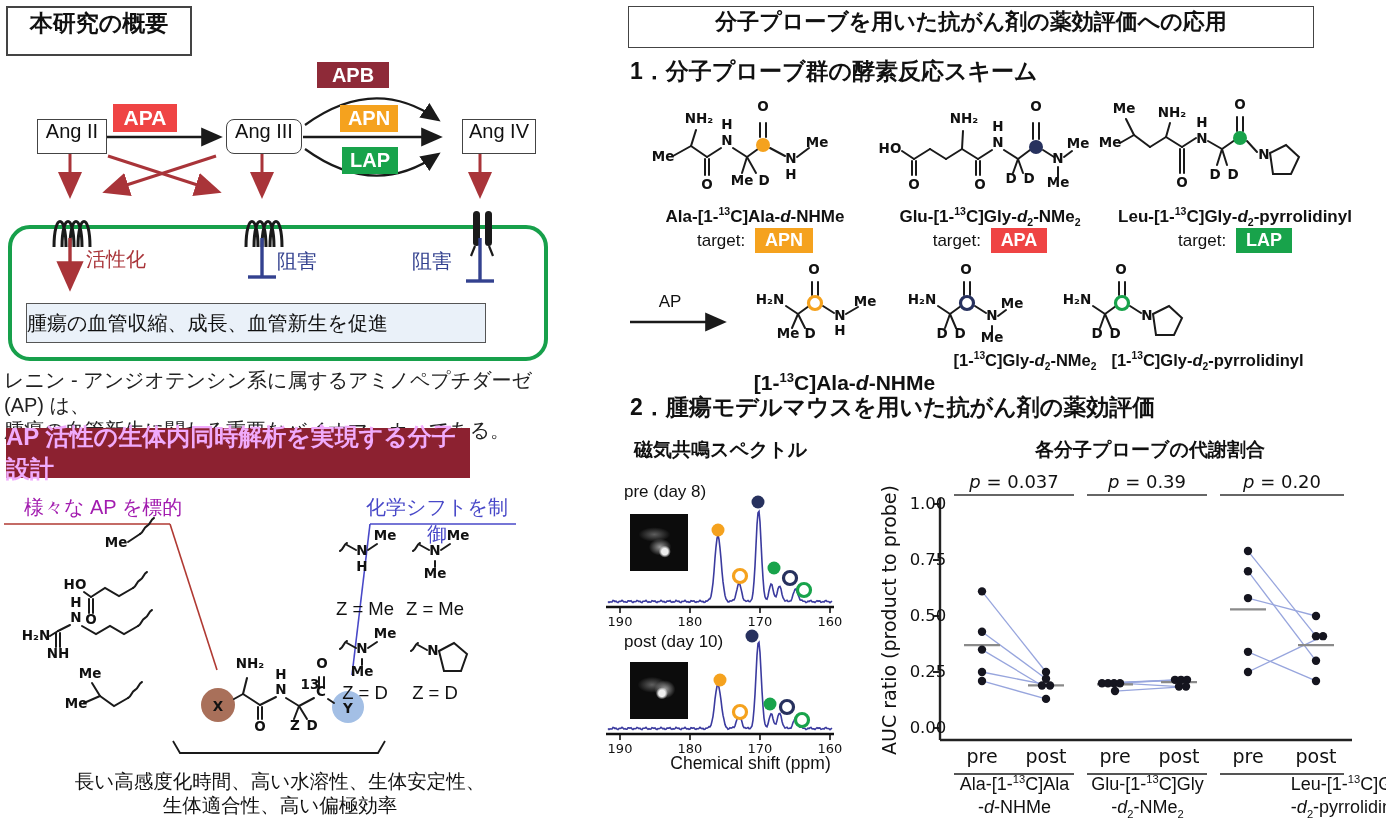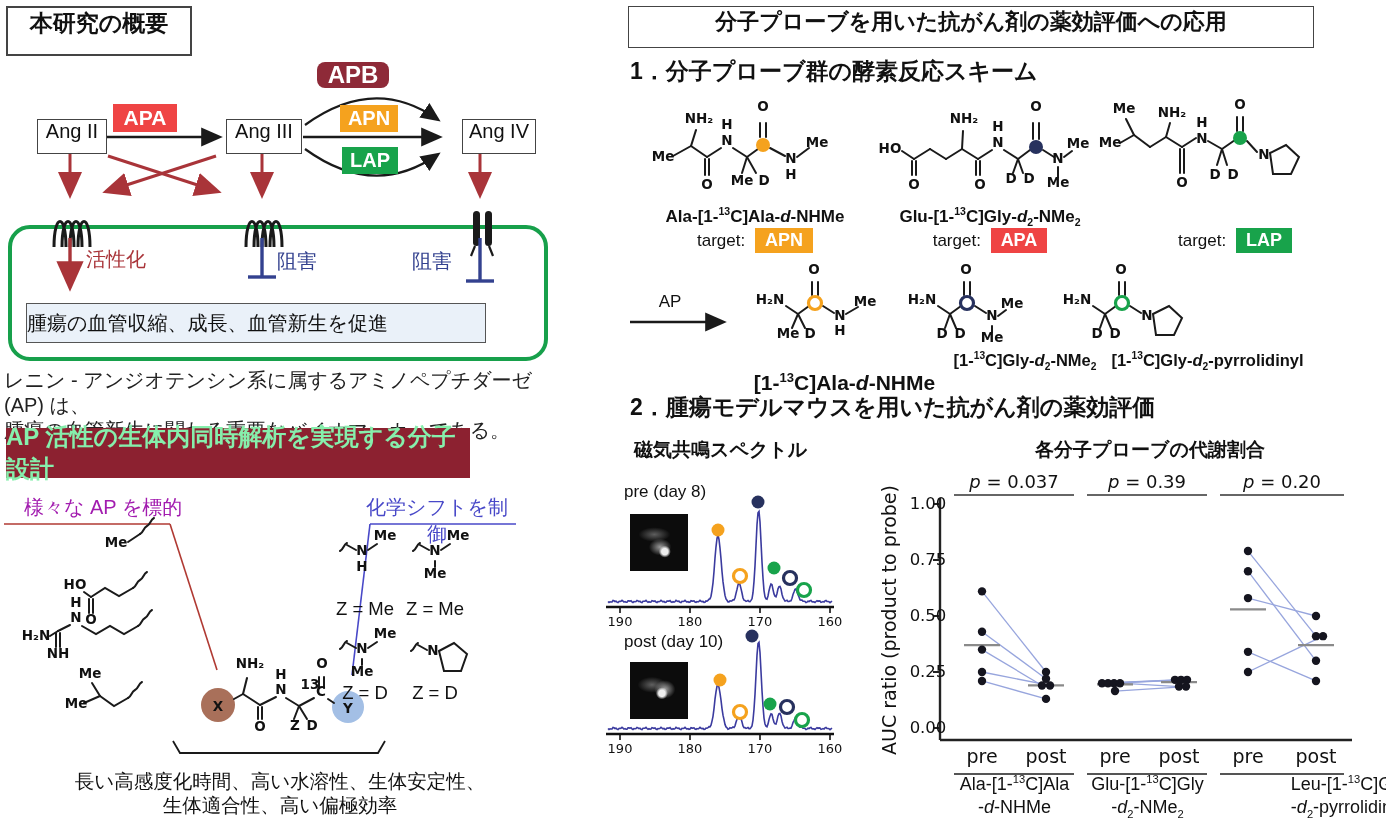--- a/index.html
+++ b/index.html
@@ -78,44 +78,44 @@
     </g>
     <g stroke="#33418f" stroke-width="3.4">
       <line x1="480" y1="183" x2="480" y2="226"></line>
         <line x1="466" y1="226" x2="494" y2="226"></line>
     </g>
   </svg>
 
   <div class="abs box" style="left:37px;top:119px;width:68px;height:33px;font-size:20px;border-width:1.5px;">
       <span>Ang II</span>
     </div>
-  <div class="abs box" style="left:226px;top:119px;width:74px;height:33px;font-size:20px;border-width:1.5px;">
+  <div class="abs box" style="left:226px;top:119px;width:74px;height:33px;font-size:20px;border-width:1.5px;border-radius:8px;">
       <span>Ang III</span>
     </div>
   <div class="abs box" style="left:446px;top:119px;width:72px;height:33px;font-size:20px;border-width:1.5px;margin-left:16px;">
       <span>Ang IV</span>
     </div>
   <div class="abs badge b-navy" style="left:113px;top:104px;width:64px;height:28px;line-height:28px;font-size:21px;"><span>APA</span></div>
-  <div class="abs badge b-darkred" style="left:317px;top:62px;width:72px;height:26px;line-height:26px;font-size:24px;border-radius:8px;"><span>APB</span></div>
+  <div class="abs badge b-darkred" style="left:317px;top:62px;width:72px;height:26px;line-height:26px;font-size:20px;"><span>APB</span></div>
   <div class="abs badge b-orange" style="left:340px;top:105px;width:58px;height:27px;line-height:27px;font-size:20px;"><span>APN</span></div>
   <div class="abs badge b-green" style="left:342px;top:147px;width:56px;height:27px;line-height:27px;font-size:20px;"><span>LAP</span></div>
 
   <div class="abs" style="left:86px;top:246px;font-size:20px;color:#a93439;">活性化</div>
   <div class="abs" style="left:277px;top:248px;font-size:20px;color:#33418f;">阻害</div>
   <div class="abs" style="left:412px;top:248px;font-size:20px;color:#33418f;">阻害</div>
 
   <div class="abs" style="left:26px;top:303px;width:458px;height:38px;background:#eaf1f9;border:1.5px solid #555;
        display:flex;align-items:center;font-size:20px;">
     <span>腫瘍の血管収縮、成長、血管新生を促進</span>
   </div>
 
   <div class="abs prewrap" style="left:4px;top:358px;width:556px;font-size:20px;line-height:1.26;color:#222;">レニン - アンジオテンシン系に属するアミノペプチダーゼ (AP) は、
 腫瘍の血管新生に関わる重要なバイオマーカーである。</div>
 
-  <div class="abs" style="left:6px;top:428px;width:464px;height:50px;background:#8c2130;color:#86efac;
+  <div class="abs" style="left:6px;top:428px;width:464px;height:50px;background:#8c2130;color:#f0abfc;
        display:flex;align-items:center;justify-content:center;font-size:24px;font-weight:bold;">AP 活性の生体内同時解析を実現する分子設計</div>
 
   <div class="abs" style="left:24px;top:494px;font-size:20px;color:#a21caf;">様々な AP を標的</div>
   <div class="abs ctr" style="left:358px;top:494px;width:158px;font-size:20px;color:#4848c8;">化学シフトを制御</div>
 
   <svg class="abs" style="left:0;top:420px;" width="560" height="408" viewBox="0 0 560 408">
     <g stroke="#b03a33" stroke-width="1.6">
       <line x1="4" y1="104" x2="170" y2="104"></line>
         <line x1="170" y1="104" x2="217" y2="250"></line>
     </g>
@@ -334,20 +334,21 @@
       <text x="102" y="32" class="atom">H</text>
       <text x="102" y="48" class="atom">N</text>
       <text x="115" y="84" class="atom">D</text>
       <text x="133" y="84" class="atom">D</text>
       <text x="140" y="14" class="atom">O</text>
       <text x="164" y="64" class="atom">N</text>
     </svg>
 
   <div class="abs ctr bold" style="left:640px;top:205px;width:230px;font-size:17px;"><span>Ala-[1-</span><span class="rt-sup">13</span><span>C]Ala-</span><span class="rt-i">d</span><span>-NHMe</span></div>
   <div class="abs ctr bold" style="left:865px;top:205px;width:250px;font-size:17px;"><span>Glu-[1-</span><span class="rt-sup">13</span><span>C]Gly-</span><span class="rt-i">d</span><span class="rt-sub">2</span><span>-NMe</span><span class="rt-sub">2</span></div>
+  <div class="abs ctr bold" style="left:1095px;top:205px;width:280px;font-size:17px;"><span>Leu-[1-</span><span class="rt-sup">13</span><span>C]Gly-</span><span class="rt-i">d</span><span class="rt-sub">2</span><span>-pyrrolidinyl</span></div>
 
   <div class="abs ctr" style="left:640px;top:228px;width:230px;font-size:17px;">
     <span>target:</span>
     <span class="badge b-orange" style="font-size:18px;line-height:25px;padding:0 10px;margin-left:5px;">APN</span>
   </div>
   <div class="abs ctr" style="left:865px;top:228px;width:250px;font-size:17px;">
     <span>target:</span>
     <span class="badge b-navy" style="font-size:18px;line-height:25px;padding:0 10px;margin-left:5px;">APA</span>
   </div>
   <div class="abs ctr" style="left:1095px;top:228px;width:280px;font-size:17px;">
@@ -472,20 +473,21 @@
         <circle cx="112" cy="60" r="6.5" fill="#f5a21e"></circle>
         <circle cx="132" cy="92" r="6.5" fill="#fff" stroke="#f5a21e" stroke-width="3.2"></circle>
         <circle cx="144" cy="16" r="6.5" fill="#27315e"></circle>
         <circle cx="162" cy="84" r="6.5" fill="#18a34b"></circle>
         <circle cx="179" cy="87" r="6.5" fill="#fff" stroke="#27315e" stroke-width="3.2"></circle>
         <circle cx="194" cy="100" r="6.5" fill="#fff" stroke="#18a34b" stroke-width="3.2"></circle>
       </svg>
     <div class="abs" style="left:16px;top:12px;font-size:17px;">post (day 10)</div>
     <div class="mouse" id="mouse-post" style="left:22px;top:42px;width:58px;height:57px;"></div>
   </div>
+  <div class="abs ctr" style="left:608px;top:753px;width:285px;font-size:17.5px;">Chemical shift (ppm)</div>
 
   <svg class="abs" style="left:880px;top:460px;" width="506" height="368" viewBox="0 0 506 368" id="scatter-svg">
       <line x1="60" y1="38" x2="60" y2="280" stroke="#222" stroke-width="2.4"></line>
       <line x1="60" y1="280" x2="472" y2="280" stroke="#222" stroke-width="2.4"></line>
       <line x1="53" y1="44" x2="60" y2="44" stroke="#222" stroke-width="2"></line>
       <text x="48" y="49" font-size="16.5" fill="#222" text-anchor="end">1.00</text>
       <line x1="53" y1="100" x2="60" y2="100" stroke="#222" stroke-width="2"></line>
       <text x="48" y="105" font-size="16.5" fill="#222" text-anchor="end">0.75</text>
       <line x1="53" y1="156" x2="60" y2="156" stroke="#222" stroke-width="2"></line>
       <text x="48" y="161" font-size="16.5" fill="#222" text-anchor="end">0.50</text>

